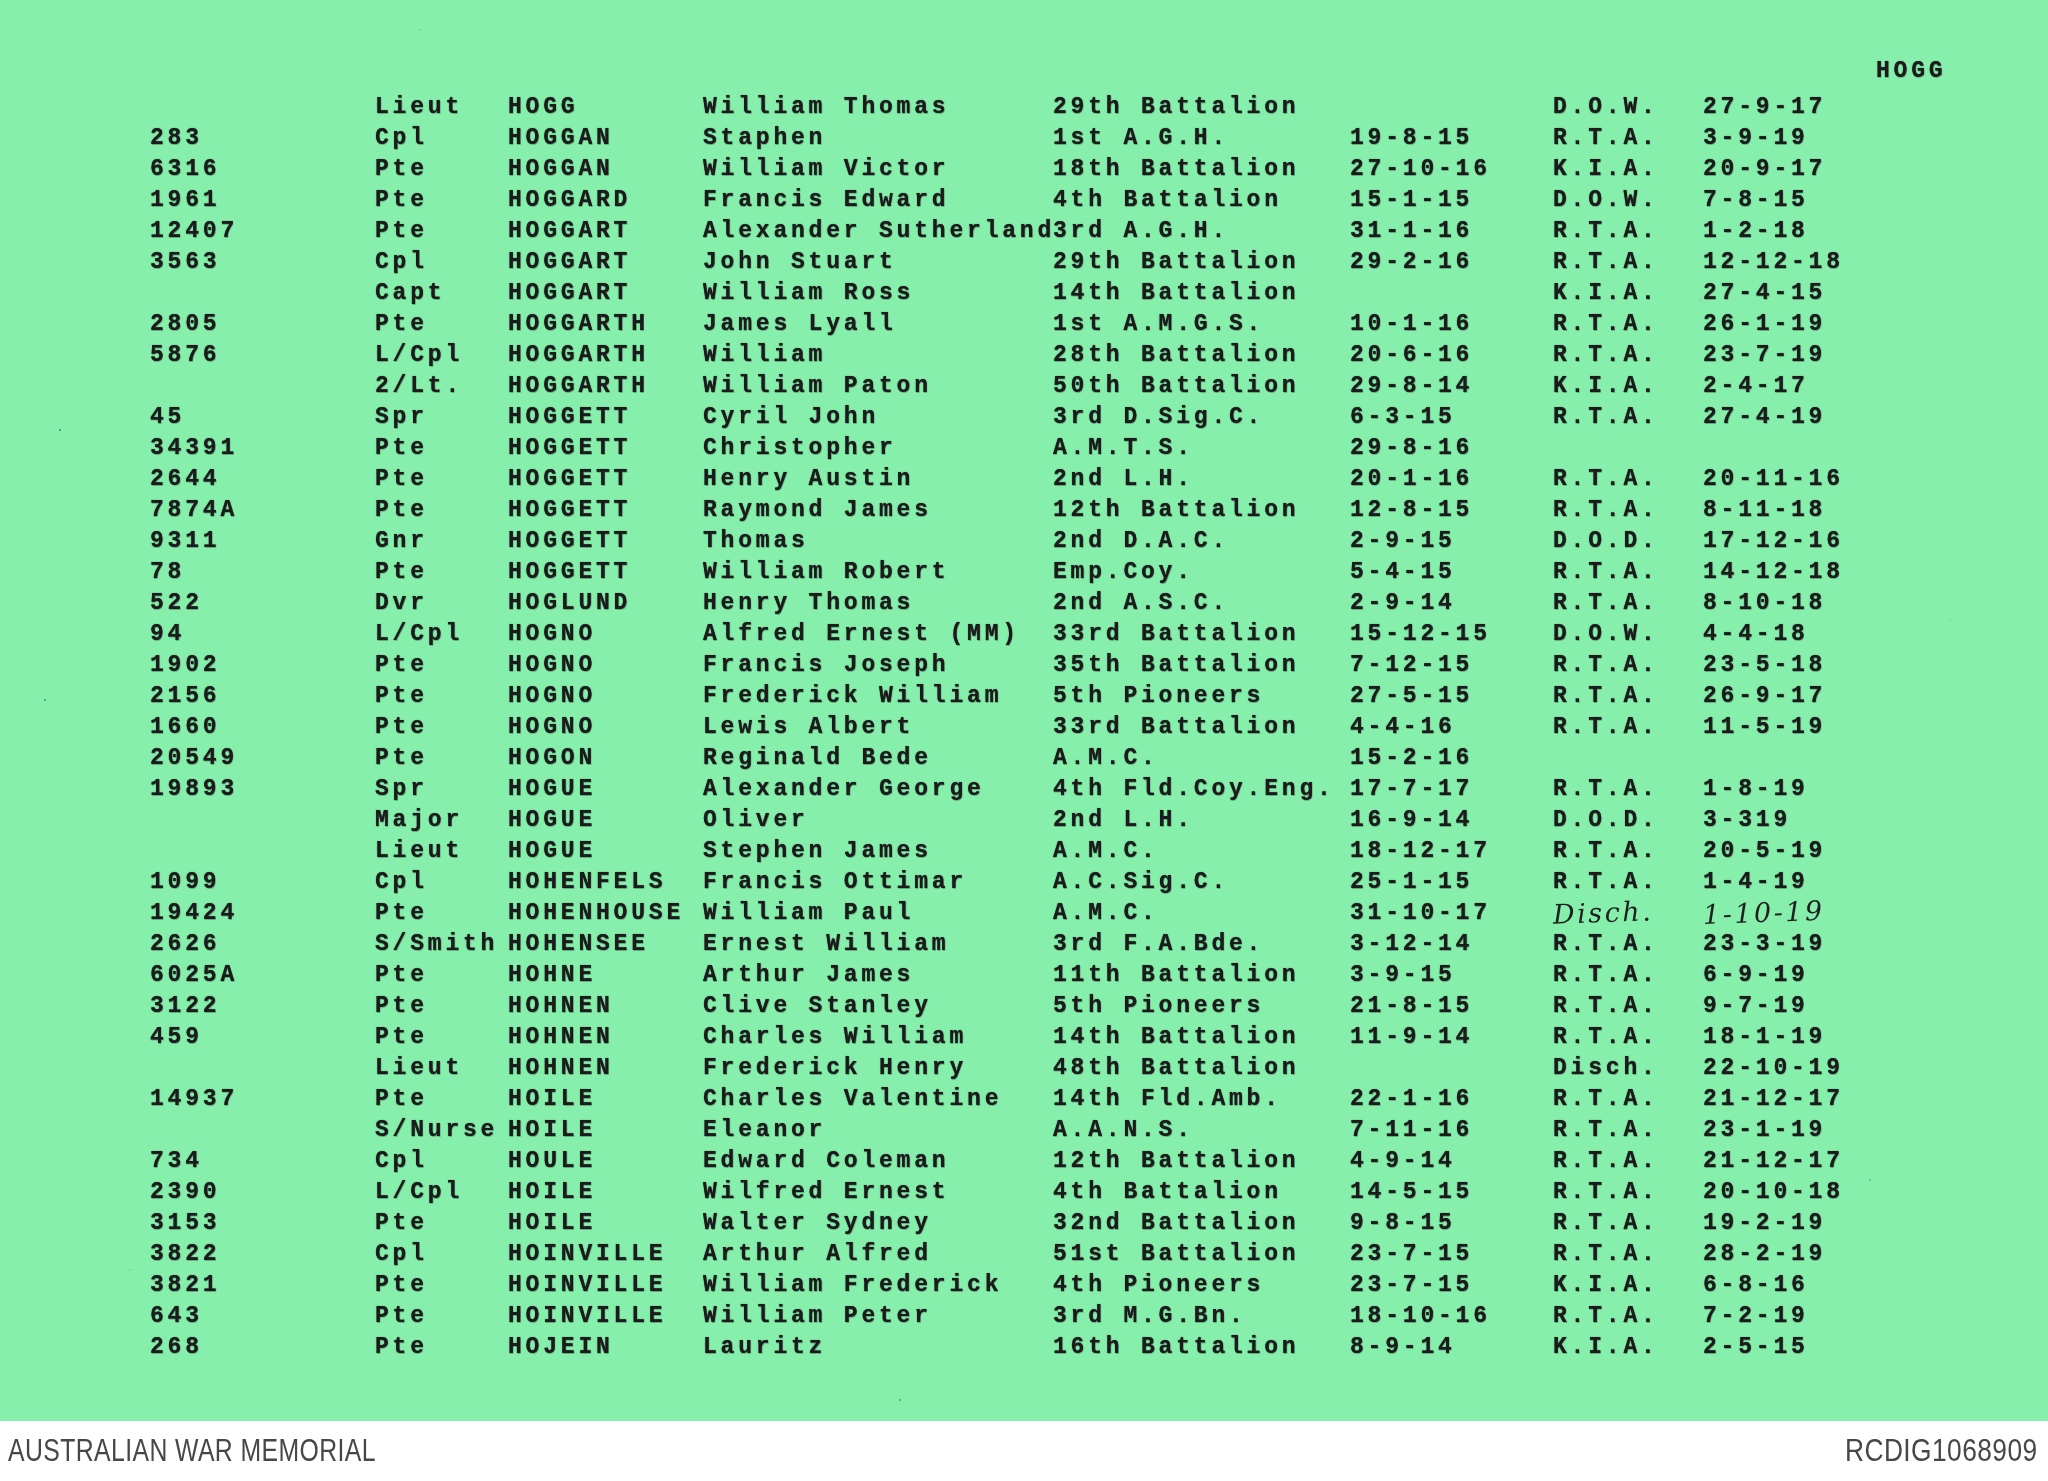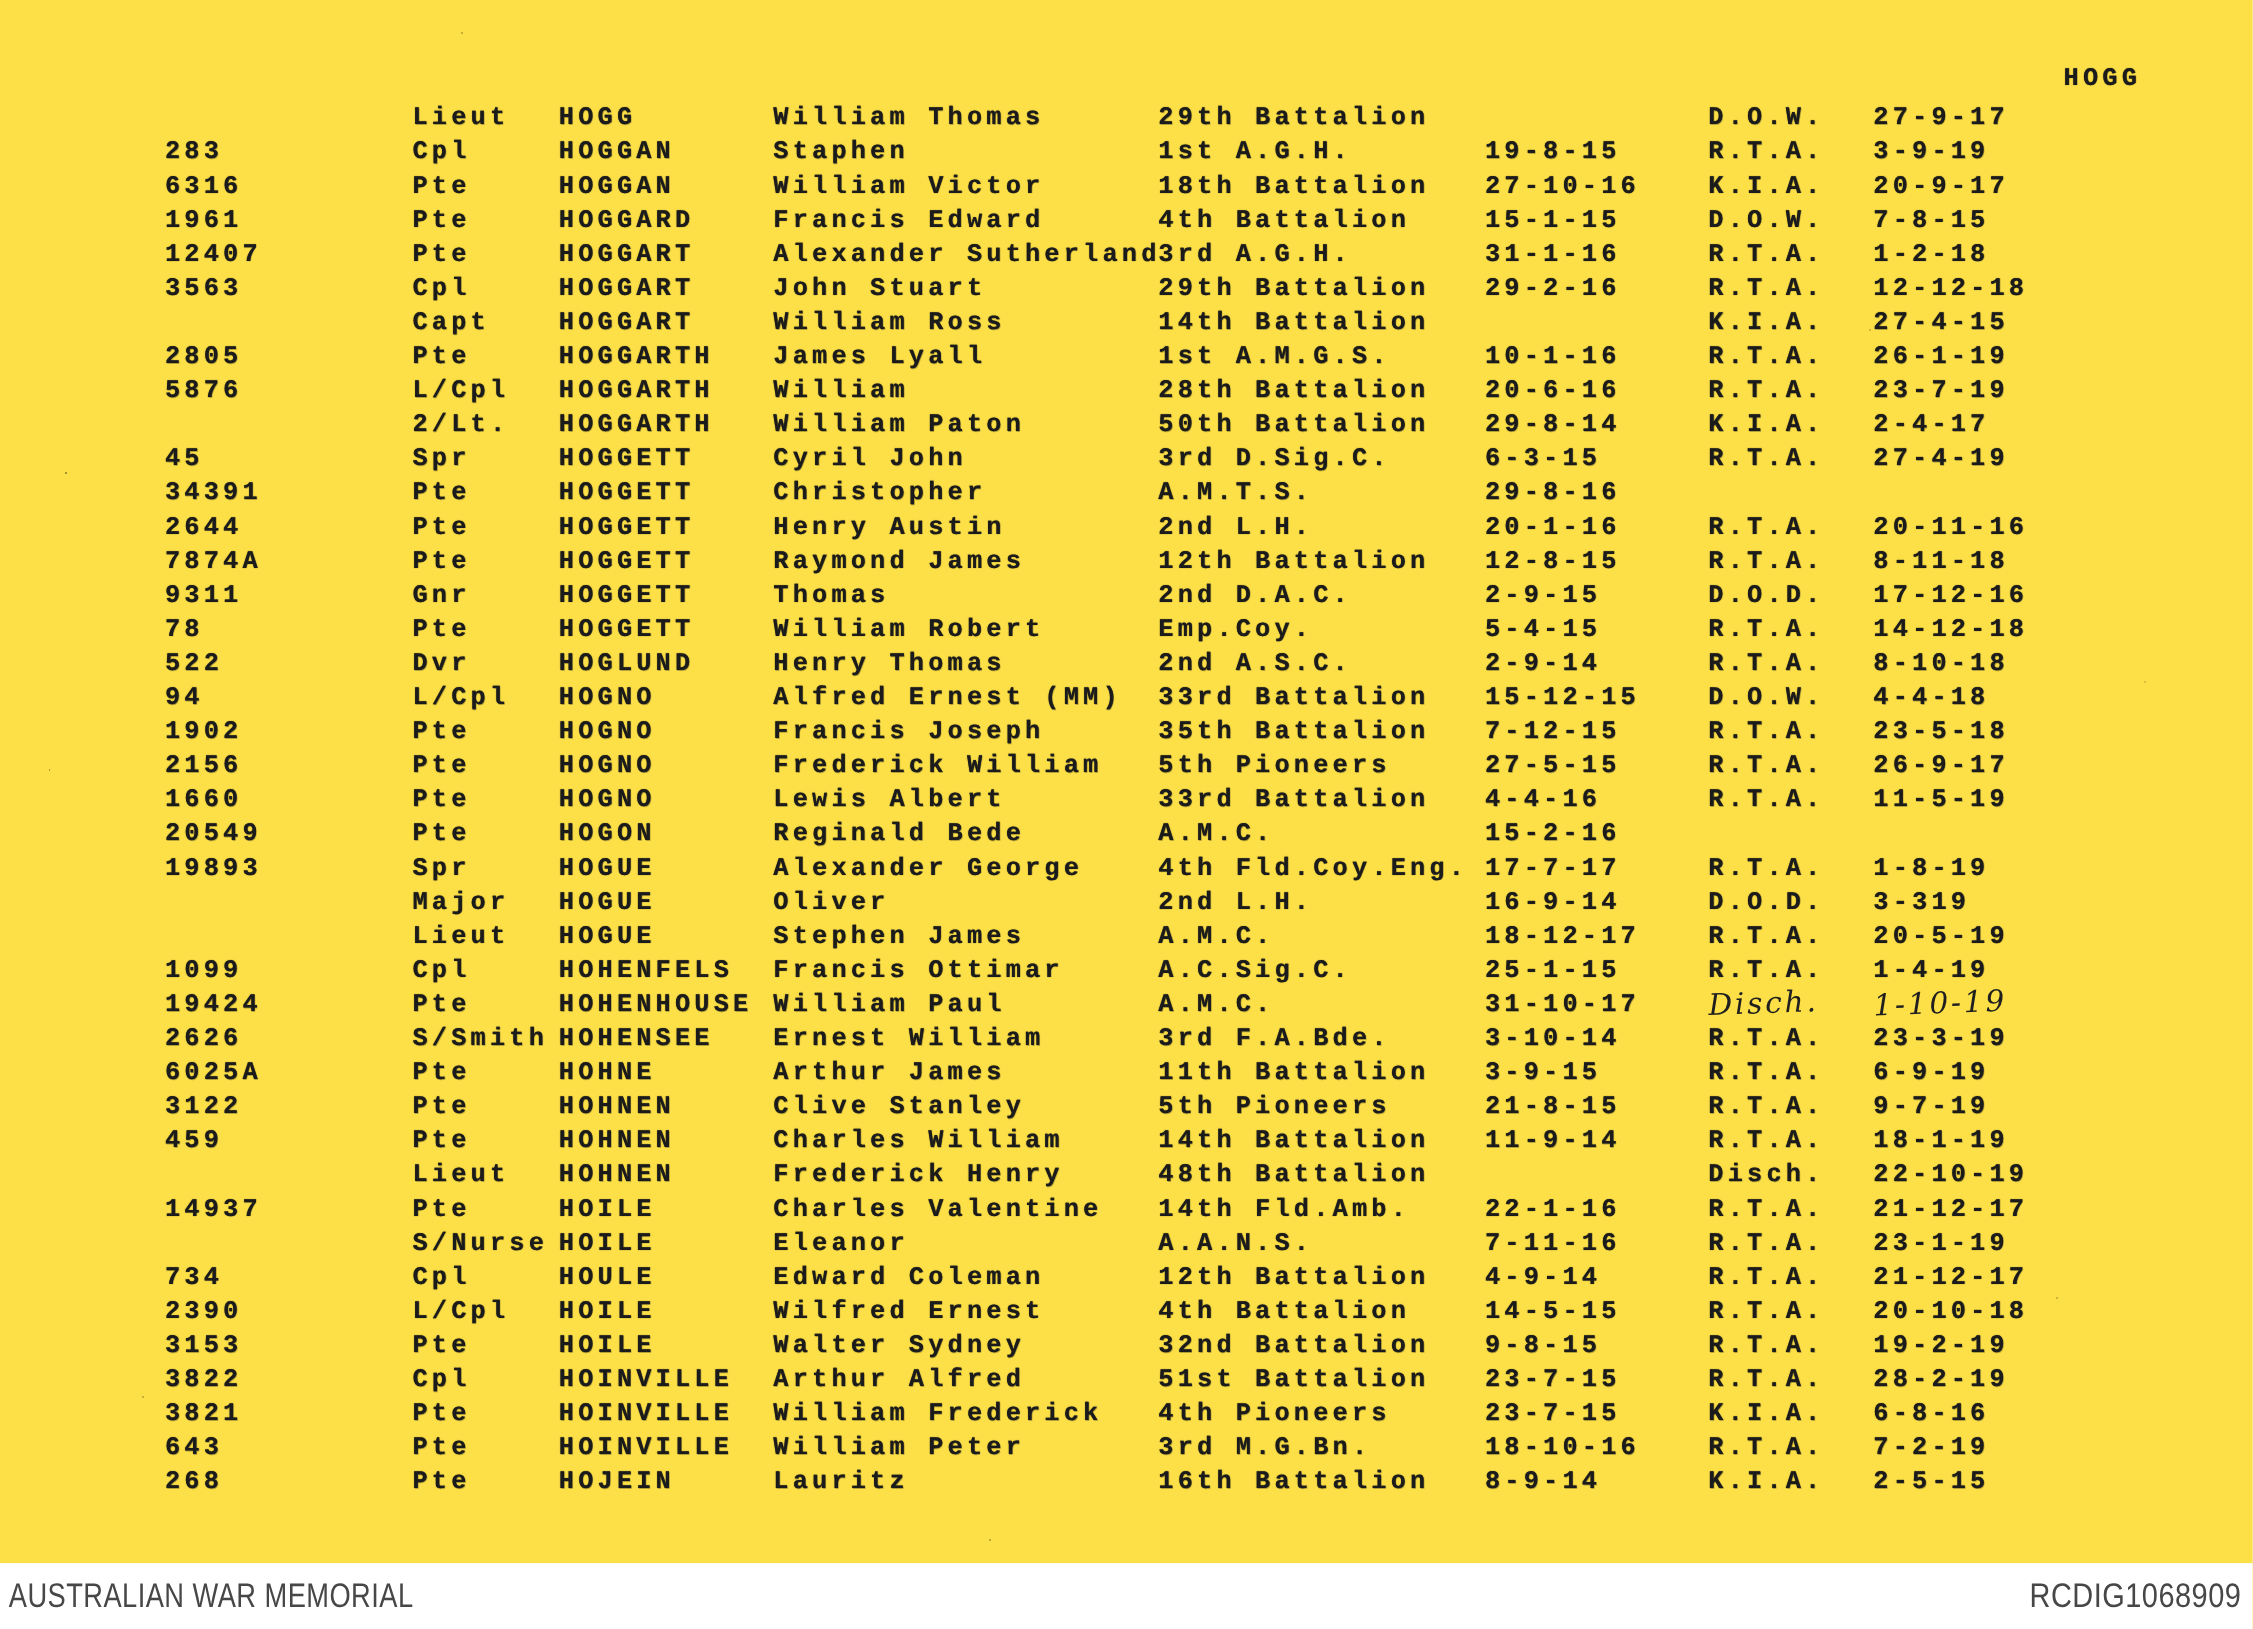--- a/index.html
+++ b/index.html
@@ -1,18 +1,18 @@
 <!DOCTYPE html>
 <html><head>
 <meta charset="utf-8">
 <style>
   html,body { margin:0; padding:0; background:#ffffff; }
   .page {
     position:relative; width:2048px; height:1481px;
-    background:#fde047; overflow:hidden;
+    background:#86efac; overflow:hidden;
     font-family:"Liberation Mono", monospace;
   }
   
   .page::before {
     content:""; position:absolute; inset:0; pointer-events:none;
     background-image:
       radial-gradient(circle 2px at 60px 430px, rgba(0,0,0,.35) 0 40%, transparent 50%),
       radial-gradient(circle 2px at 45px 700px, rgba(0,0,0,.3) 0 40%, transparent 50%),
       radial-gradient(circle 1.5px at 1700px 300px, rgba(0,0,0,.25) 0 40%, transparent 50%),
       radial-gradient(circle 1.5px at 1950px 620px, rgba(0,0,0,.2) 0 40%, transparent 50%),
@@ -368,21 +368,21 @@
     <span class="cell typed c-status hw">Disch.</span>
     <span class="cell typed c-date2 hw">1-10-19</span>
   </div>
 
   <div class="row">
     <span class="cell typed c-num">2626</span>
     <span class="cell typed c-rank">S/Smith</span>
     <span class="cell typed c-surname">HOHENSEE</span>
     <span class="cell typed c-given">Ernest William</span>
     <span class="cell typed c-unit">3rd F.A.Bde.</span>
-    <span class="cell typed c-date1">3-10-14</span>
+    <span class="cell typed c-date1">3-12-14</span>
     <span class="cell typed c-status">R.T.A.</span>
     <span class="cell typed c-date2">23-3-19</span>
   </div>
 
   <div class="row">
     <span class="cell typed c-num">6025A</span>
     <span class="cell typed c-rank">Pte</span>
     <span class="cell typed c-surname">HOHNE</span>
     <span class="cell typed c-given">Arthur James</span>
     <span class="cell typed c-unit">11th Battalion</span>

